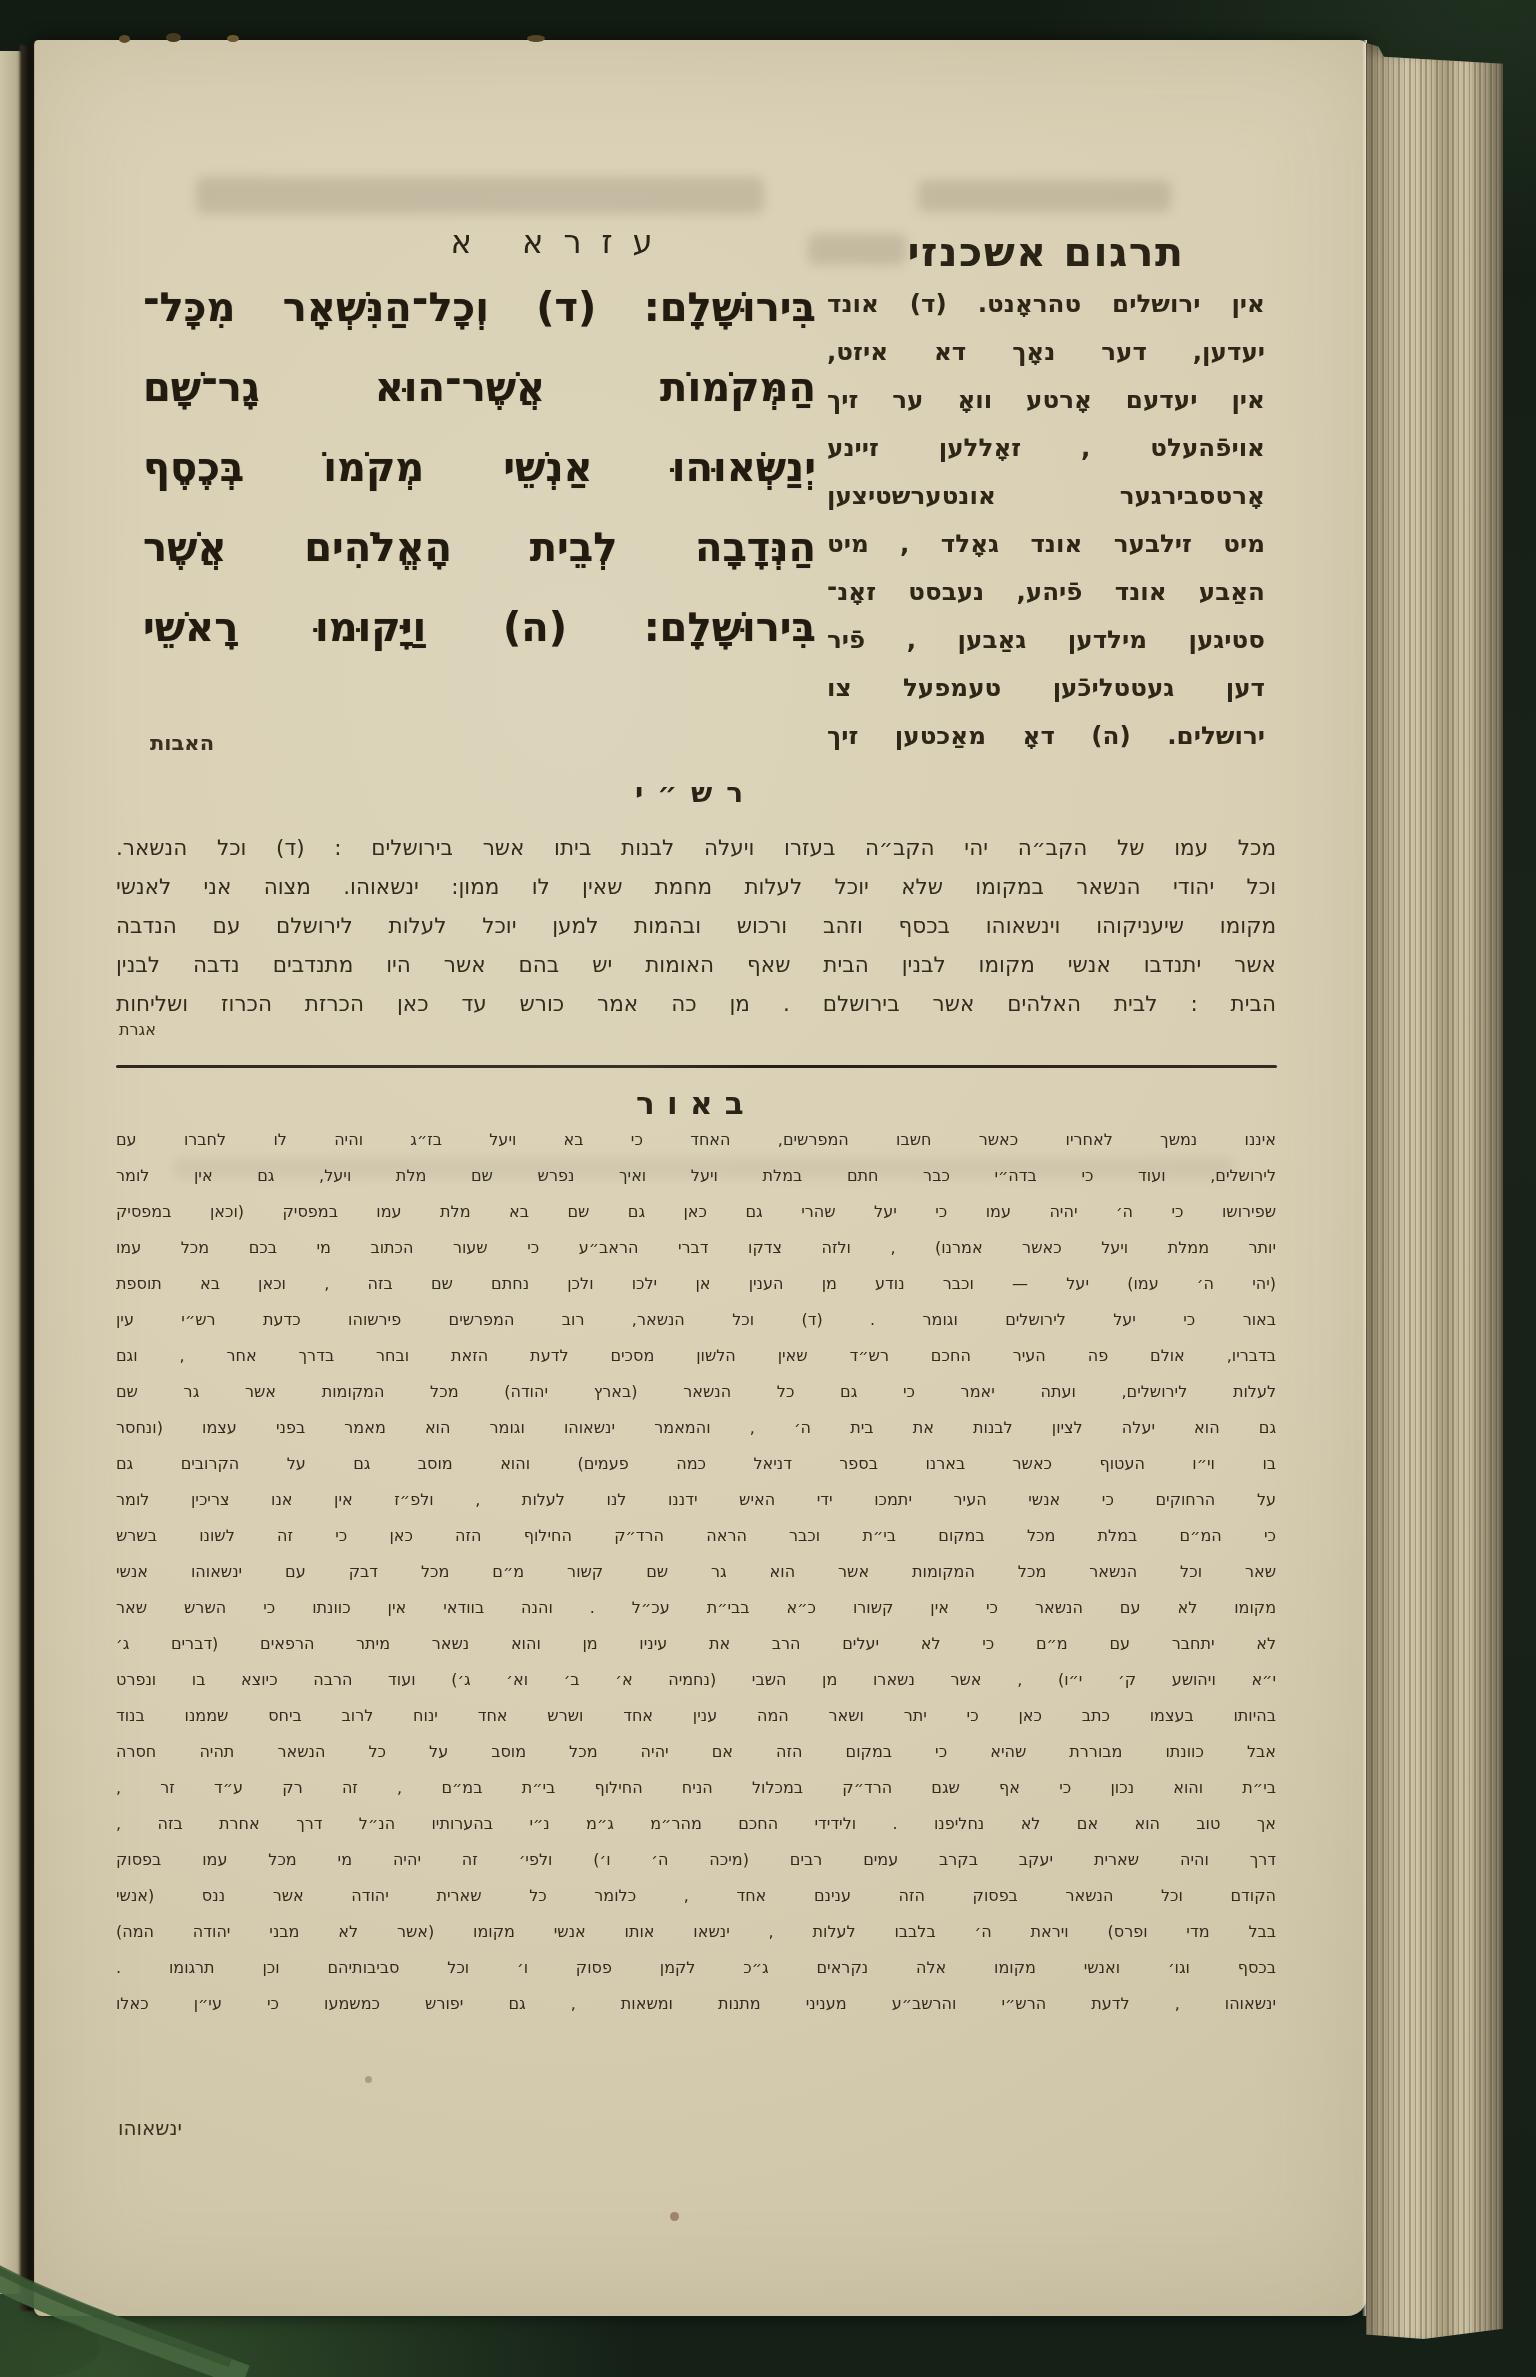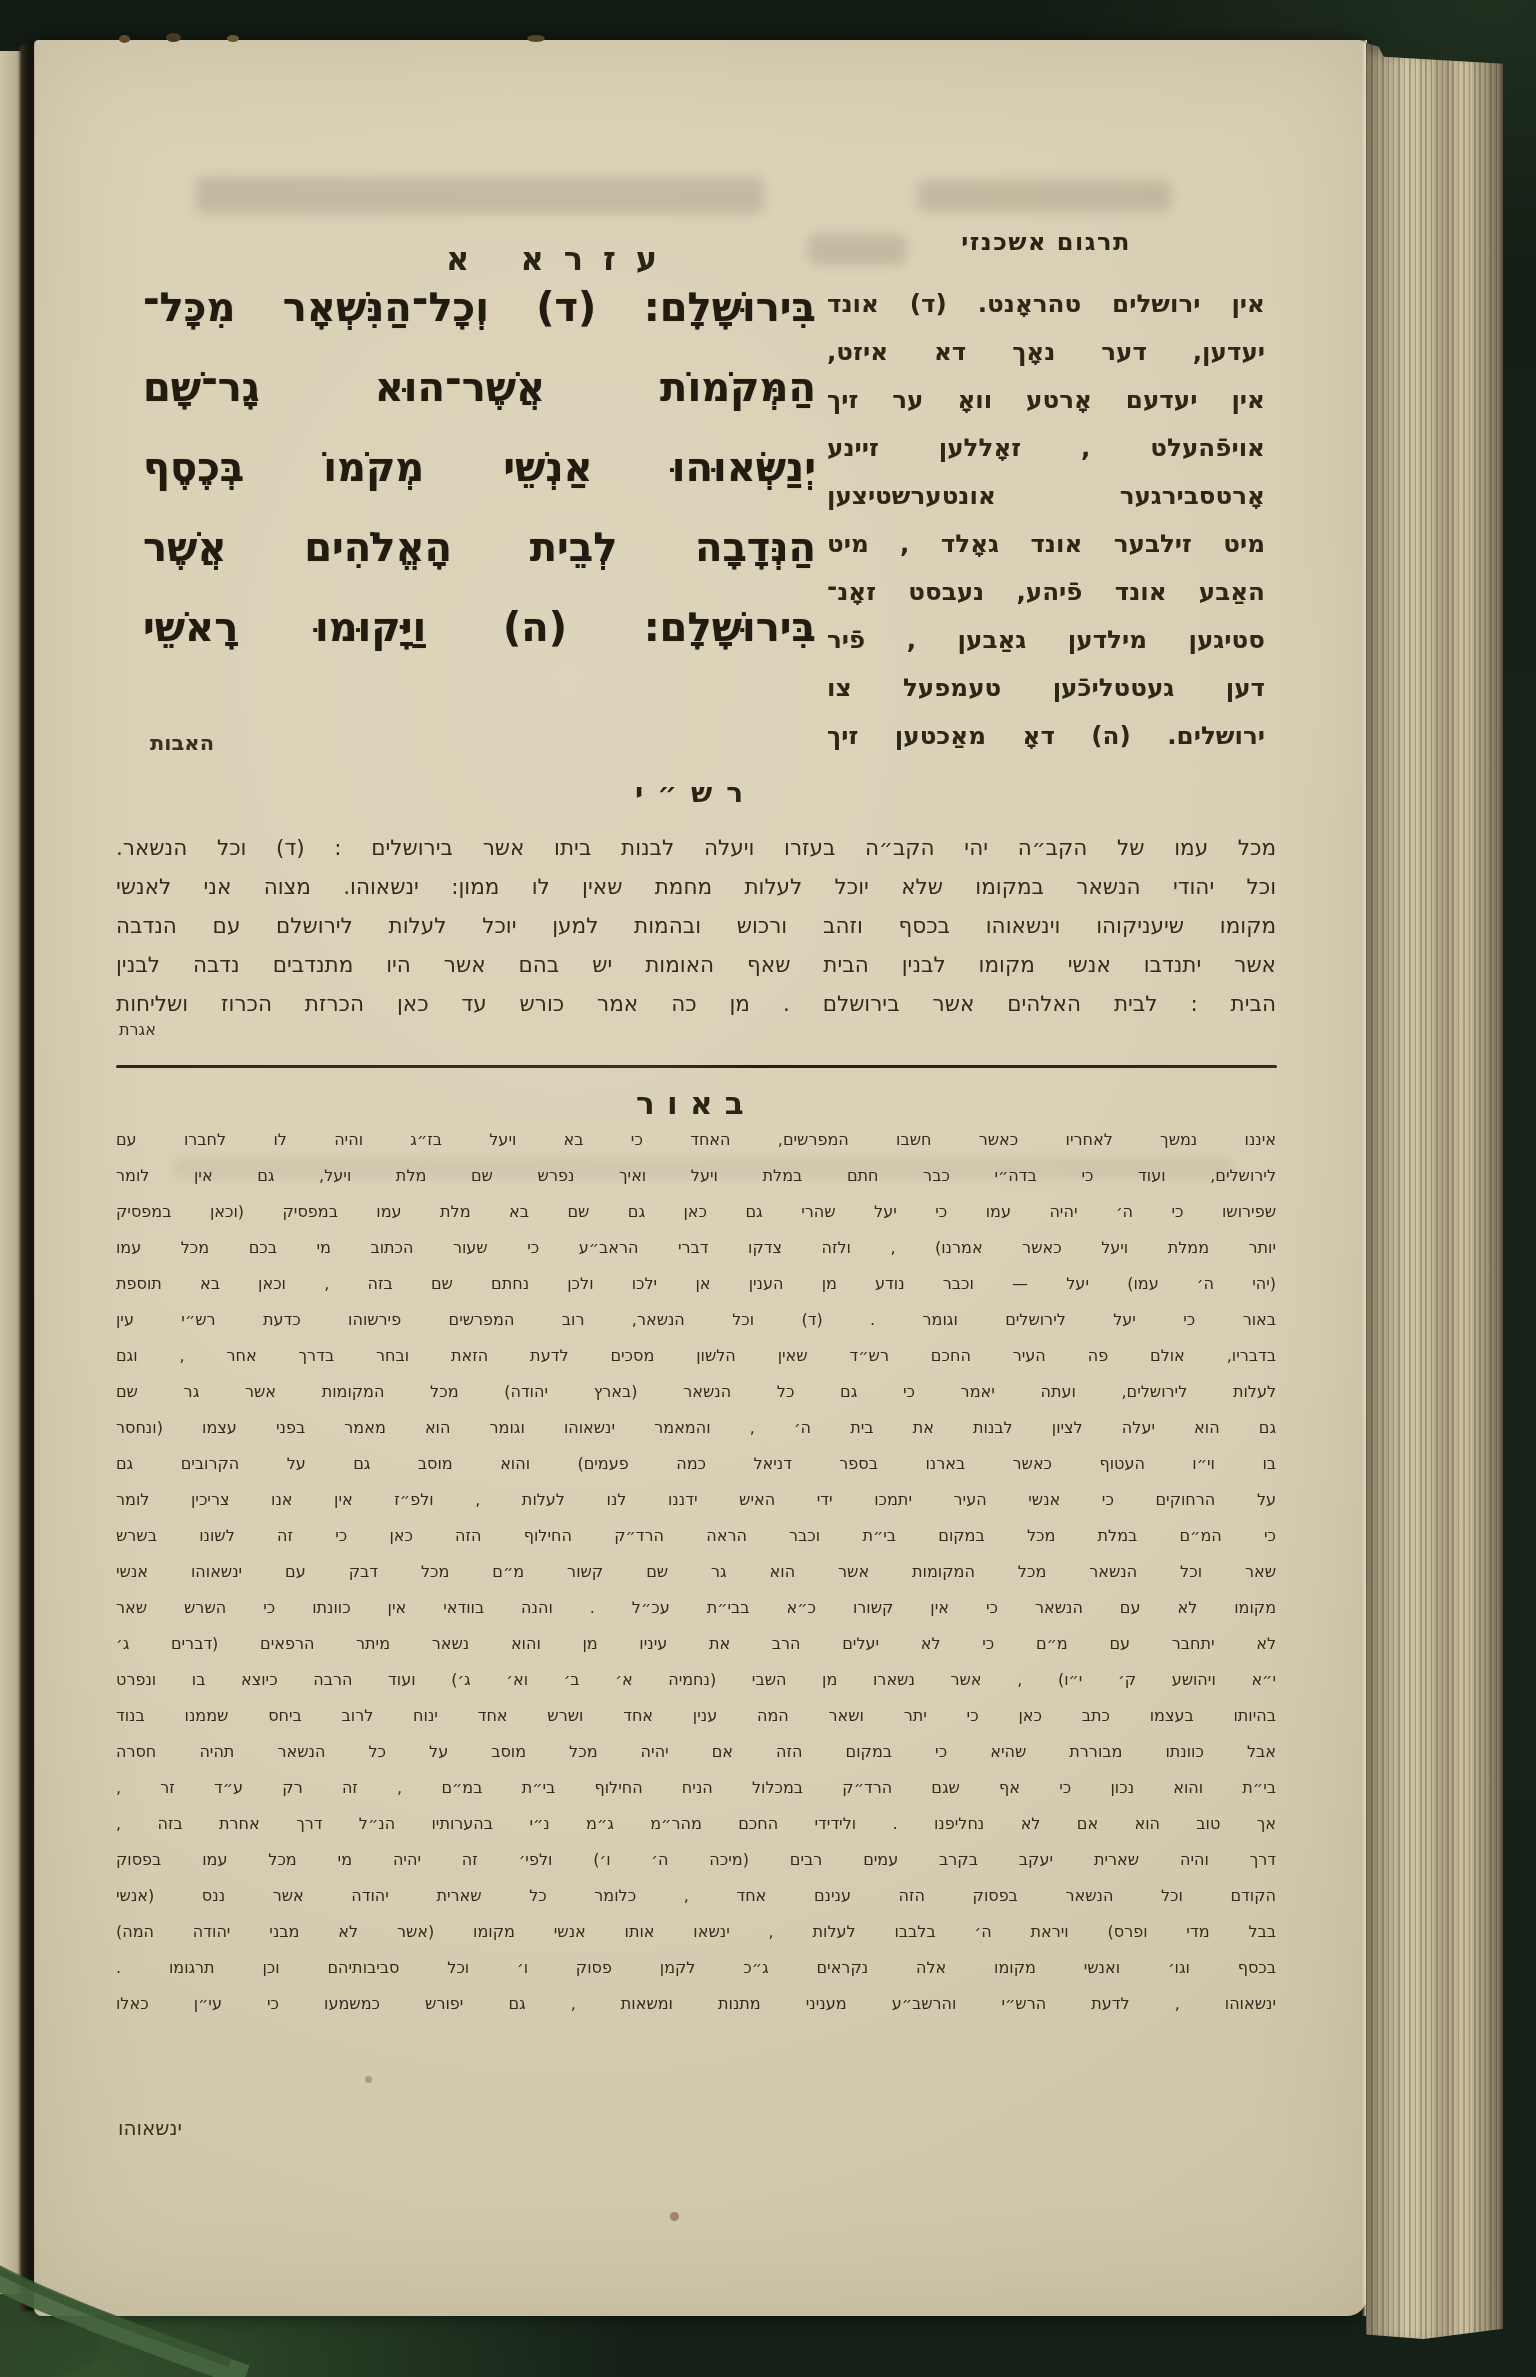--- a/index.html
+++ b/index.html
@@ -54,30 +54,30 @@
   .ghost.g1{left:161px;top:137px;width:568px;height:37px;}
   .ghost.g2{left:883px;top:140px;width:253px;height:32px;}
   .ghost.g3{left:773px;top:194px;width:98px;height:31px;}
   .ghost.g4{left:138px;top:1118px;width:1060px;height:20px;opacity:.45;}
   .speck{position:absolute;border-radius:50%;}
   .stain{position:absolute;border-radius:50%;}
 
   
   .targum-title{
     position:absolute;left:792px;top:188px;width:438px;
-    text-align:center;font-size:24px;font-weight:bold;color:#2a2416;
+    text-align:center;font-size:41px;font-weight:bold;color:#2a2416;
     letter-spacing:1.5px;
   }
   .targum-lines{position:absolute;left:792px;top:240px;width:438px;color:#2e2717;}
   .t-line{height:48px;line-height:48px;font-size:24.6px;font-weight:600;
     text-align:justify;text-align-last:justify;}
 
   .ezra-title{
-    position:absolute;left:246px;top:200px;width:561px;
-    text-align:center;font-size:32px;font-weight:bold;color:#2a2416;
+    position:absolute;left:246px;top:183px;width:561px;
+    text-align:center;font-size:32px;font-weight:normal;color:#2a2416;
     letter-spacing:20px;
   }
   .bible{position:absolute;left:108px;top:227px;width:673px;color:#211b10;}
   .b-line{height:80px;line-height:80px;font-size:40px;font-weight:bold;
     text-align:justify;text-align-last:justify;
     text-shadow:0 0 0.8px rgba(35,27,10,.45);}
   .bible-catchword{
     position:absolute;left:115px;top:691px;font-size:21px;color:#3a321f;font-weight:600;
   }
 

